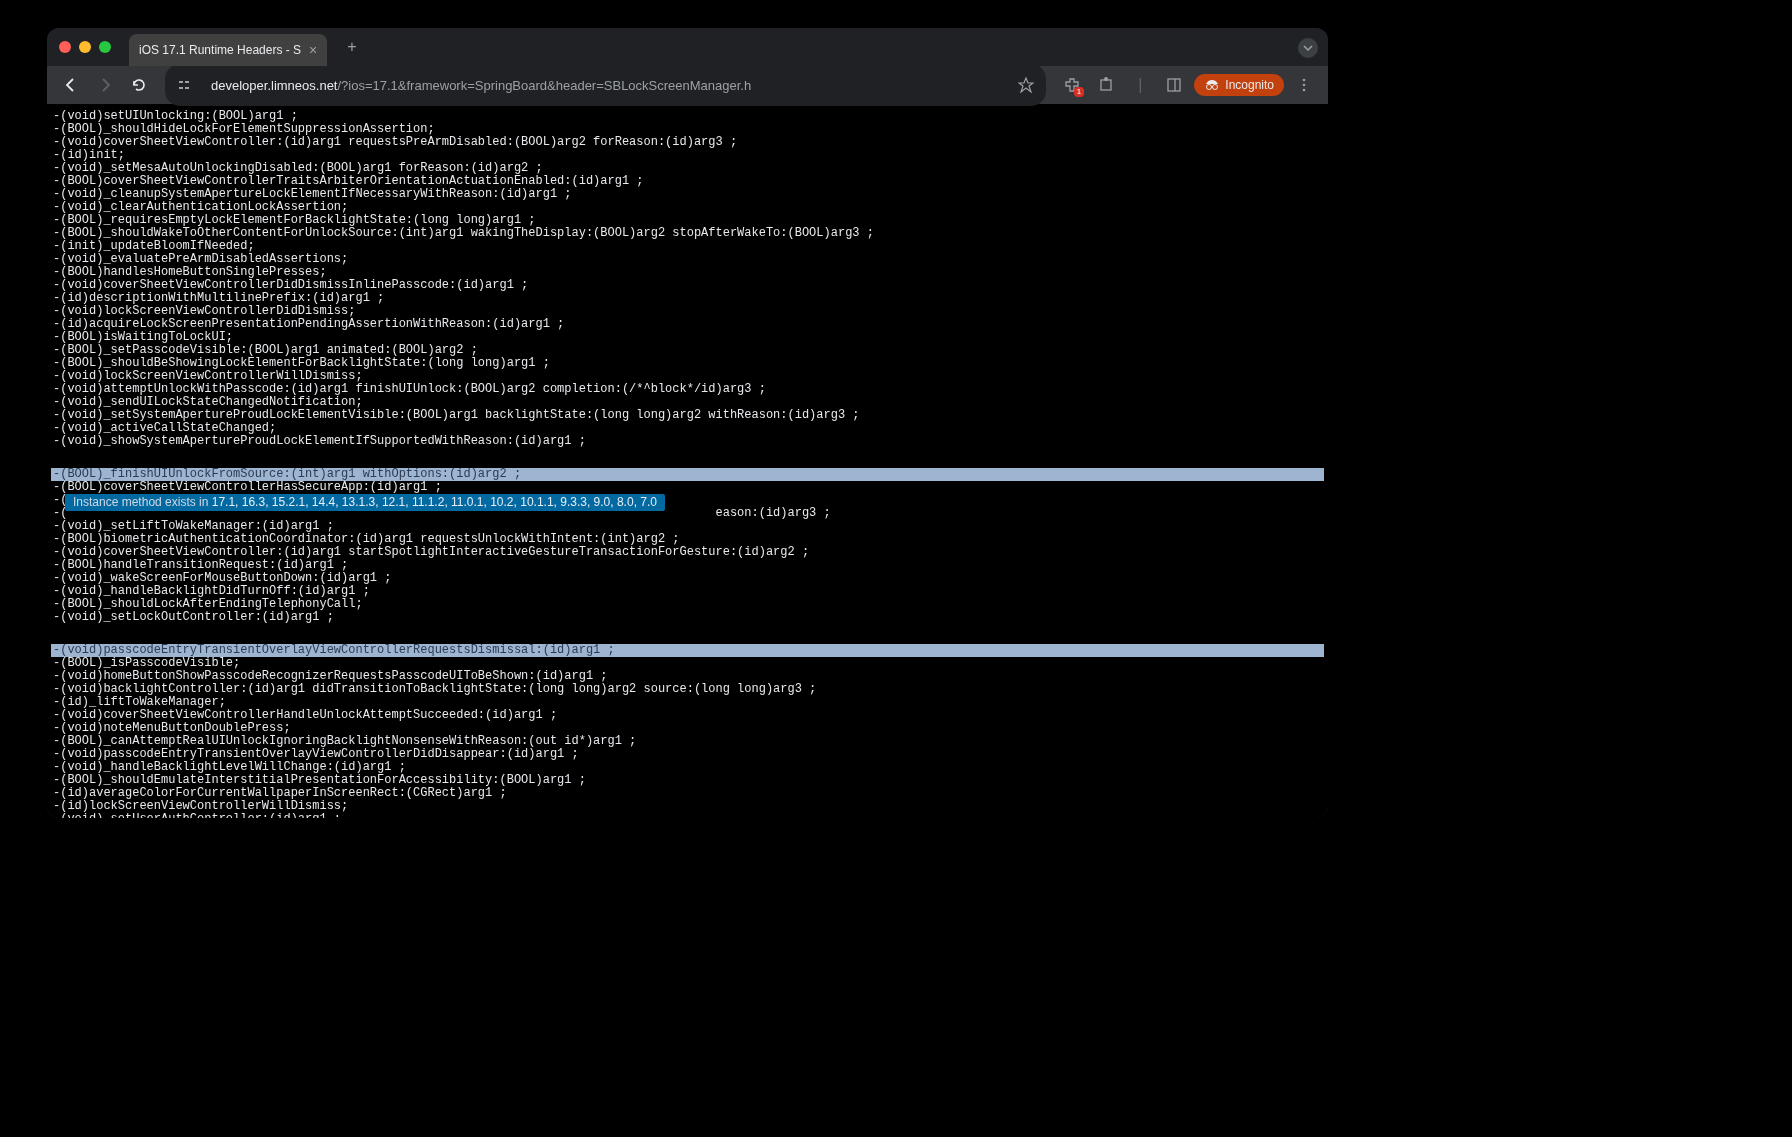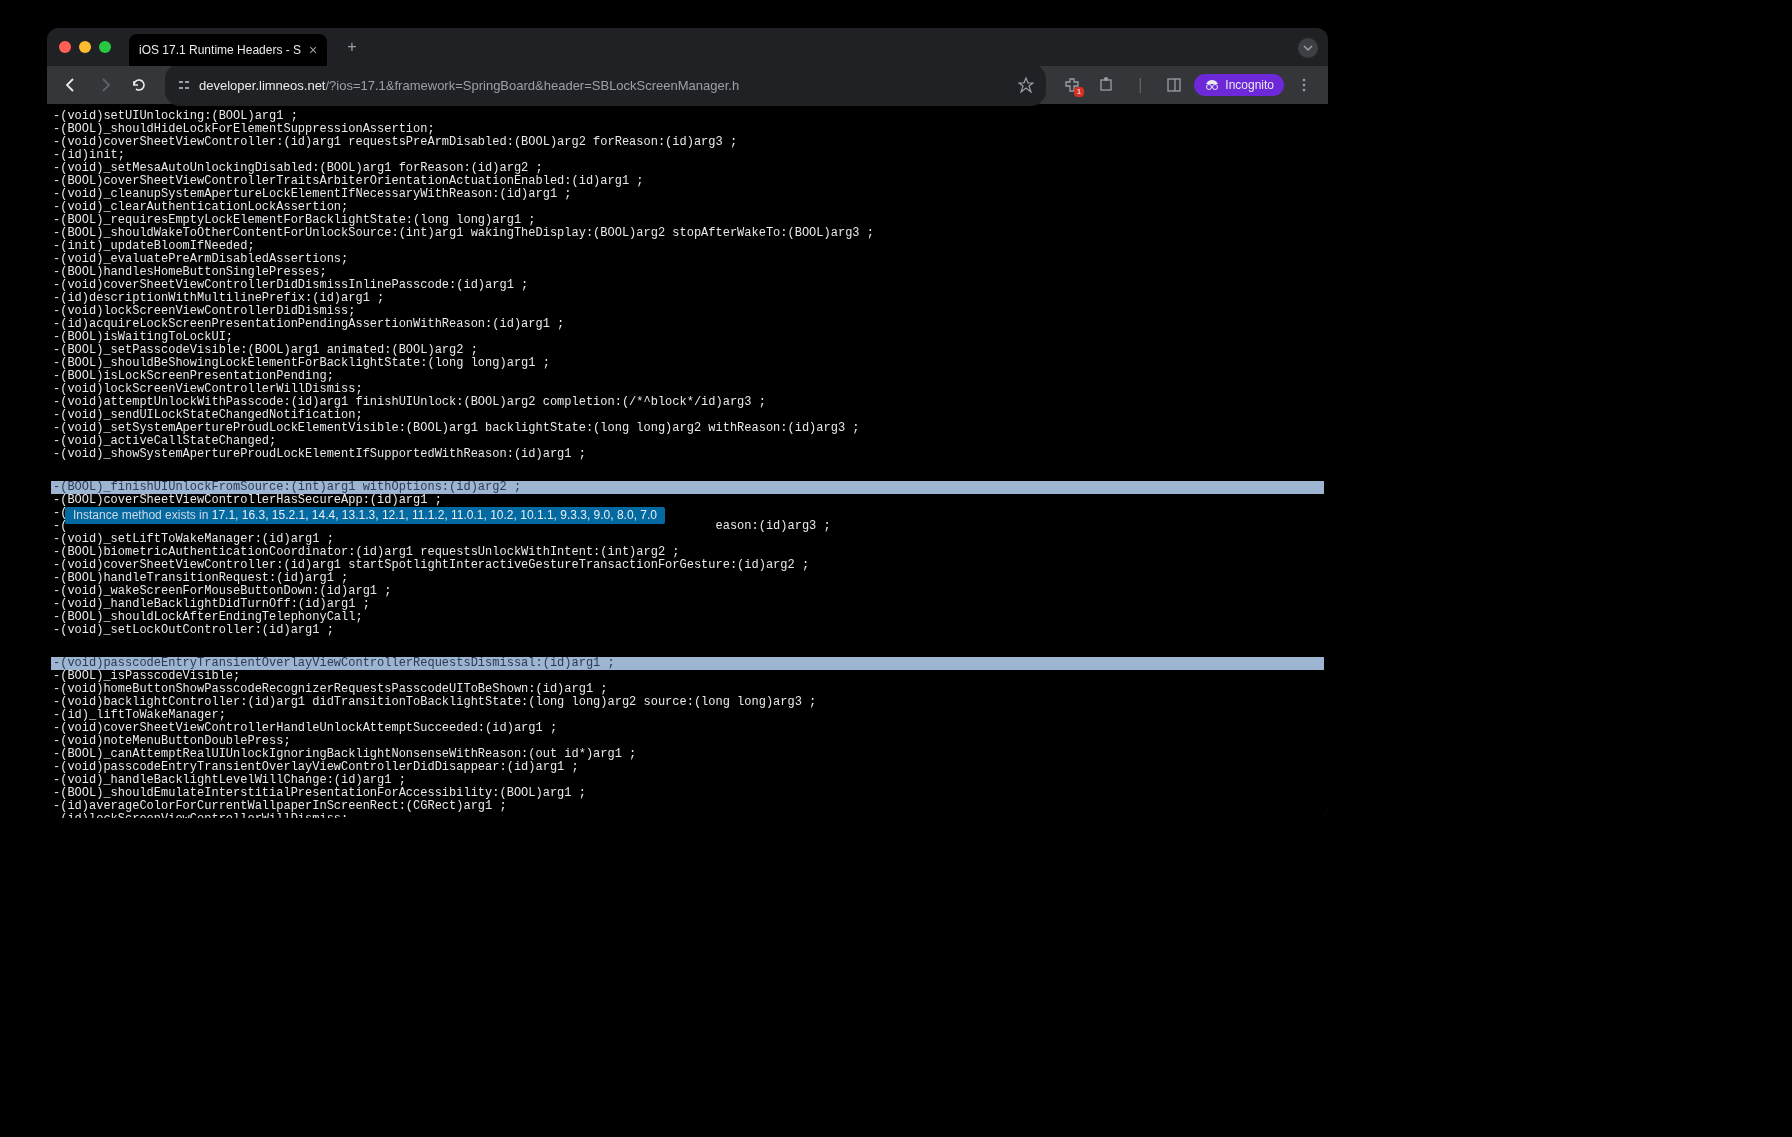--- a/index.html
+++ b/index.html
@@ -35,21 +35,21 @@
 }
 .traffic-light {
   width: 12px;
   height: 12px;
   border-radius: 50%;
 }
 .tl-red { background: #ff5f57; }
 .tl-yellow { background: #febc2e; }
 .tl-green { background: #28c840; }
 .tab {
-  background: #000000;
+  background: #404040;
   height: 32px;
   margin-top: 6px;
   border-radius: 8px 8px 0 0;
   display: flex;
   align-items: center;
   padding: 0 10px;
   min-width: 160px;
   max-width: 200px;
   color: #e8eaed;
   font-size: 12px;
@@ -110,38 +110,38 @@
   flex: 1;
   height: 42px;
   background: #202124;
   border-radius: 15px;
   display: flex;
   align-items: center;
   padding: 0 12px;
   margin: 0 6px;
   color: #9aa0a6;
   font-size: 13px;
-  gap: 8px;
+  gap: 20px;
 }
 .addr-domain { color: #e8eaed; }
 .addr-path { color: #9aa0a6; }
 .tb-icon {
   width: 28px;
   height: 28px;
   display: flex;
   align-items: center;
   justify-content: center;
   color: #9aa0a6;
   cursor: pointer;
 }
 .incognito-badge {
   display: flex;
   align-items: center;
   gap: 5px;
-  background: #6d28d9;
+  background: #c2410c;
   border-radius: 14px;
   padding: 4px 10px;
   color: #e8eaed;
   font-size: 12px;
 }
 .content {
   background: #000;
   height: calc(100% - 76px);
   overflow: hidden;
   padding: 6px 4px;
@@ -308,21 +308,20 @@
       <div class="code-line">-(init)_updateBloomIfNeeded;</div>
       <div class="code-line">-(void)_evaluatePreArmDisabledAssertions;</div>
       <div class="code-line">-(BOOL)handlesHomeButtonSinglePresses;</div>
       <div class="code-line">-(void)coverSheetViewControllerDidDismissInlinePasscode:(id)arg1 ;</div>
       <div class="code-line">-(id)descriptionWithMultilinePrefix:(id)arg1 ;</div>
       <div class="code-line">-(void)lockScreenViewControllerDidDismiss;</div>
       <div class="code-line">-(id)acquireLockScreenPresentationPendingAssertionWithReason:(id)arg1 ;</div>
       <div class="code-line">-(BOOL)isWaitingToLockUI;</div>
       <div class="code-line">-(BOOL)_setPasscodeVisible:(BOOL)arg1 animated:(BOOL)arg2 ;</div>
       <div class="code-line">-(BOOL)_shouldBeShowingLockElementForBacklightState:(long long)arg1 ;</div>
-      <div class="code-line">-(BOOL)isLockScreenPresentationPending;</div>
       <div class="code-line">-(void)lockScreenViewControllerWillDismiss;</div>
       <div class="code-line">-(void)attemptUnlockWithPasscode:(id)arg1 finishUIUnlock:(BOOL)arg2 completion:(/*^block*/id)arg3 ;</div>
       <div class="code-line">-(void)_sendUILockStateChangedNotification;</div>
       <div class="code-line">-(void)_setSystemApertureProudLockElementVisible:(BOOL)arg1 backlightState:(long long)arg2 withReason:(id)arg3 ;</div>
       <div class="code-line">-(void)_activeCallStateChanged;</div>
       <div class="code-line">-(void)_showSystemApertureProudLockElementIfSupportedWithReason:(id)arg1 ;</div>
       <div class="code-line highlighted">-(BOOL)_finishUIUnlockFromSource:(int)arg1 withOptions:(id)arg2 ;</div>
       <div class="code-line">-(BOOL)coverSheetViewControllerHasSecureApp:(id)arg1 ;</div>
       <div class="code-line tooltip-row">-(                                                                                          <div class="tooltip"><span>Instance method exists in </span><span class="versions">17.1, 16.3, 15.2.1, 14.4, 13.1.3, 12.1, 11.1.2, 11.0.1, 10.2, 10.1.1, 9.3.3, 9.0, 8.0, 7.0</span></div></div>
       <div class="code-line">-(                                                                                          eason:(id)arg3 ;</div>

